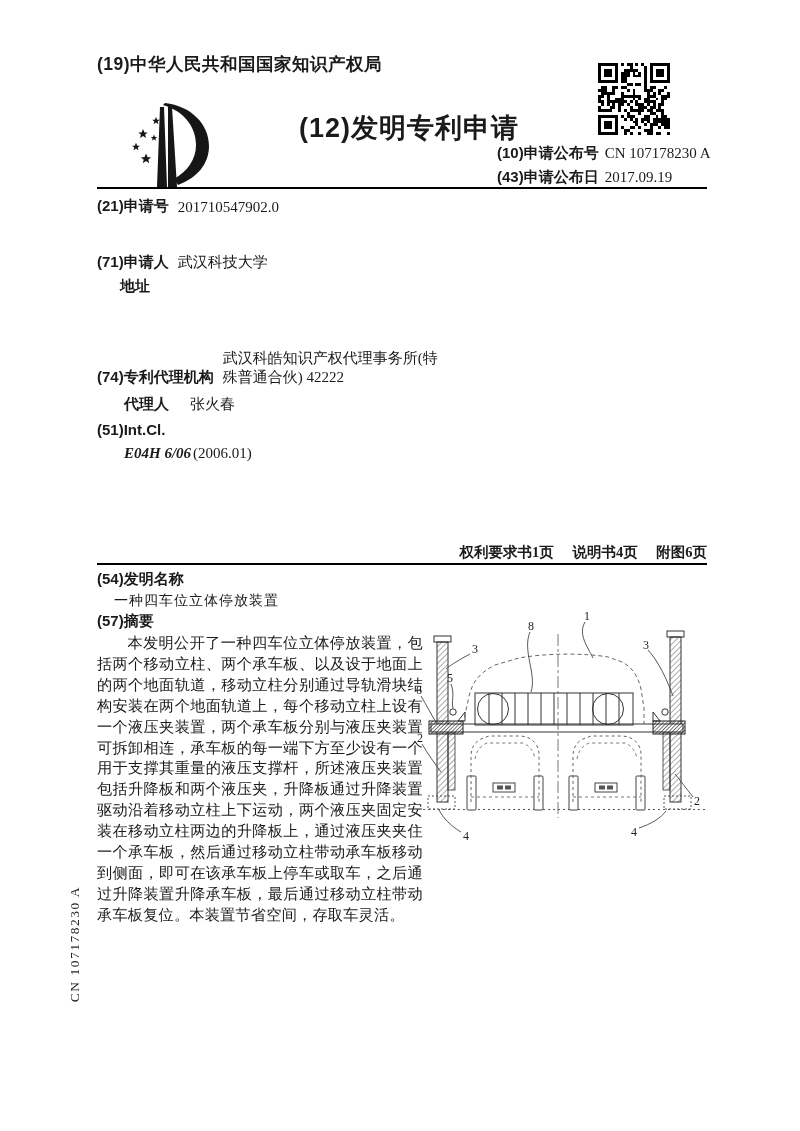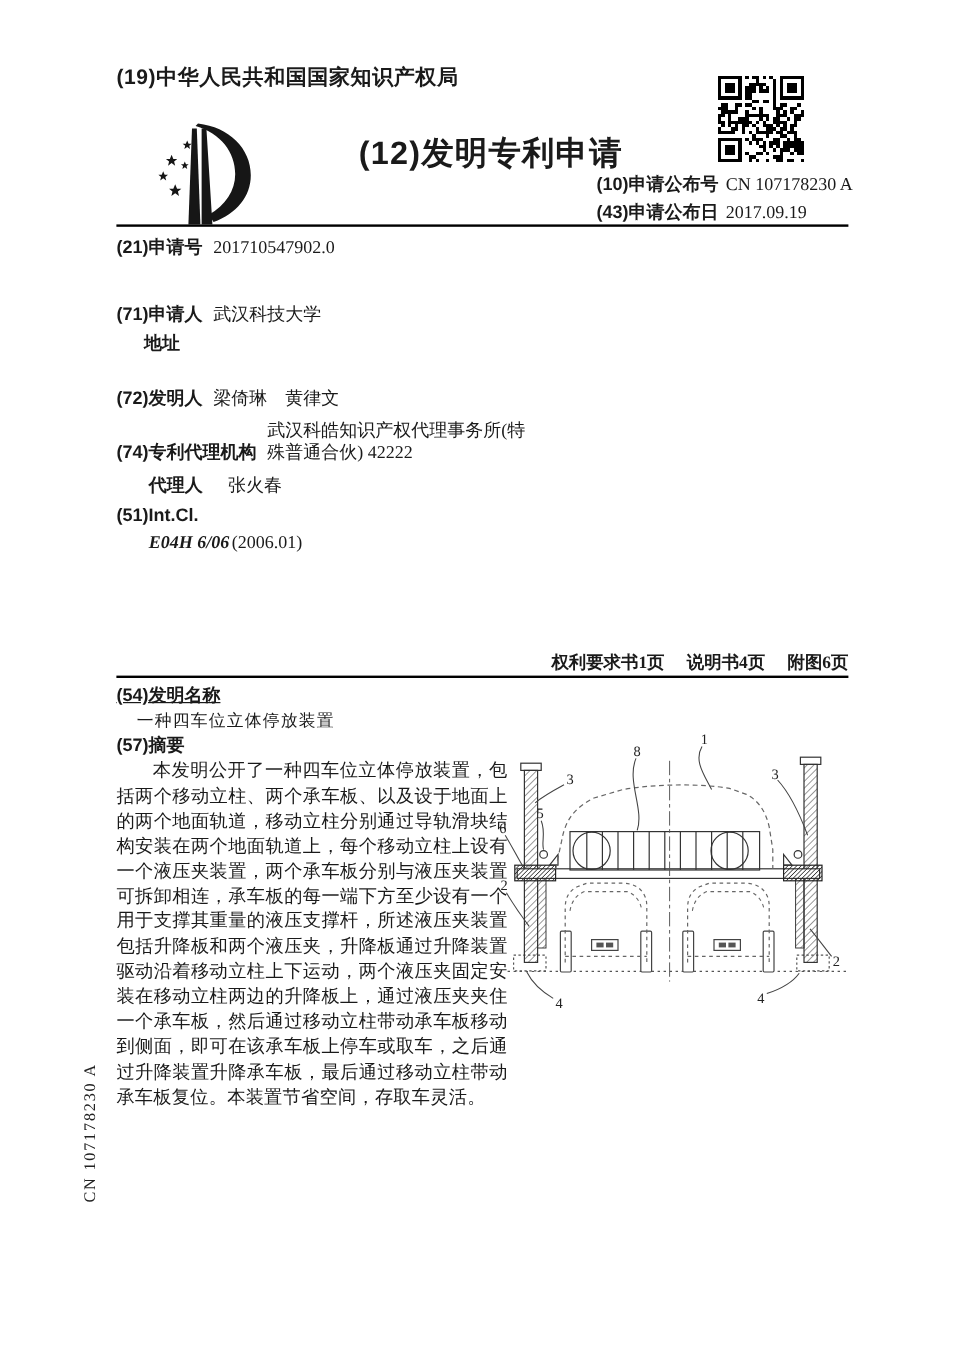--- a/index.html
+++ b/index.html
@@ -11,21 +11,21 @@
   .office{left:97px;top:52px;font-size:17.5px;letter-spacing:.5px;}
   .doctype{left:299px;top:110px;font-size:27px;letter-spacing:1px;}
   .pubrow{left:497px;font-size:15px;white-space:nowrap;}
   .pubrow .val{margin-left:6px;}
   .hline{left:97px;width:610px;background:#000;}
   .brow{left:97px;font-size:15px;display:flex;align-items:flex-end;width:360px;}
   .brow .lab{flex:0 0 auto;white-space:nowrap;}
   .brow .v{margin-left:9px;}
   .pagesnote{left:400px;top:543px;width:307px;text-align:right;font-size:14.5px;}
   .pagesnote span{margin-left:15px;font-weight:bold;}
-  .sec54{left:97px;top:570px;font-size:15px;text-decoration:underline;}
+  .sec54{left:97px;top:570px;font-size:15px;}
   .title54{left:114px;top:592px;font-size:14px;letter-spacing:1px;}
   .sec57{left:97px;top:612px;font-size:15px;}
   .abstract{left:97px;top:633px;width:326px;font-size:15.2px;line-height:20.9px;
             text-align:justify;text-indent:2em;letter-spacing:.2px;}
   .sideno{left:8px;top:936px;width:134px;text-align:center;font-size:13.5px;
           letter-spacing:1.5px;color:#222;transform:rotate(-90deg);}
   .figwrap{left:415px;top:606px;width:300px;height:252px;}
   svg text.ref{font-family:"Liberation Serif","DejaVu Serif",serif;font-size:12px;fill:#222;}
 </style>
 </head>
@@ -306,24 +306,20 @@
     <span class="lab hei">(21)申请号</span>
     <span class="v val">201710547902.0</span>
   </div>
   <div class="abs brow" style="top:253px;">
     <span class="lab hei">(71)申请人</span>
     <span class="v val">武汉科技大学</span>
   </div>
   <div class="abs brow" style="top:277px;left:120px;width:310px;">
     <span class="lab hei">地址</span>
   </div>
-  <div class="abs brow" style="top:323px;">
-    <span class="lab hei">(72)发明人</span>
-    <span class="v val">梁倚琳　黄律文</span>
-  </div>
   <div class="abs brow" style="top:349px;">
     <span class="lab hei">(74)专利代理机构</span>
     <span class="v val" style="width:228px;">武汉科皓知识产权代理事务所(特殊普通合伙) 42222</span>
   </div>
   <div class="abs brow" style="top:395px;left:124px;gap:12px;">
     <span class="lab hei">代理人</span>
     <span class="v val">张火春</span>
   </div>
   <div class="abs brow hei" style="top:421px;">
     <span class="lab">(51)Int.Cl.</span>

